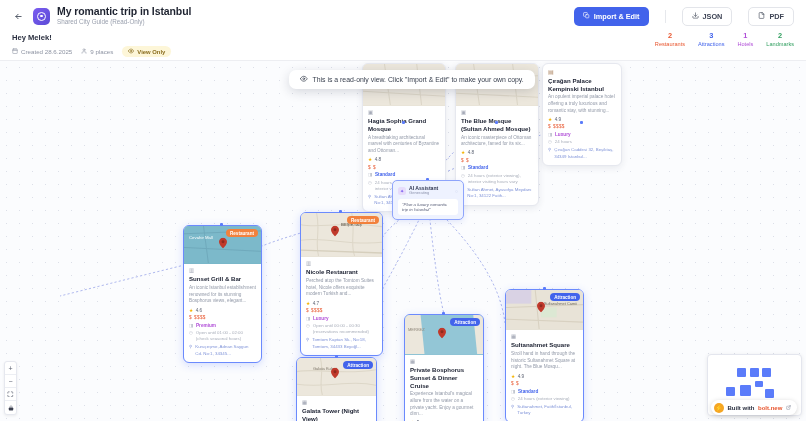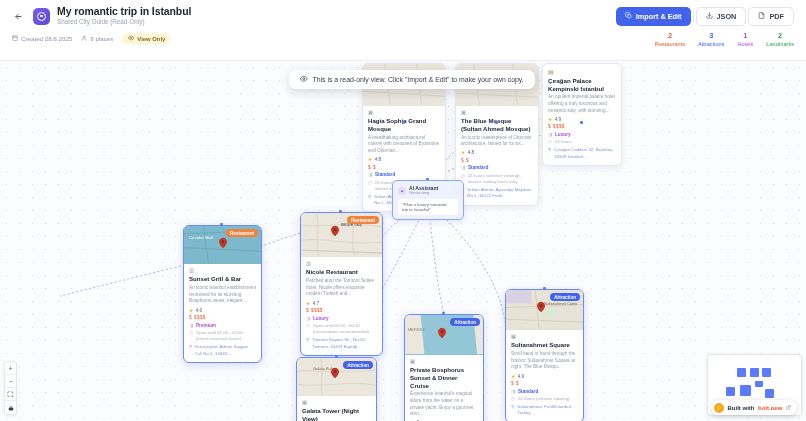--- a/index.html
+++ b/index.html
@@ -28,21 +28,21 @@
   }
   .brand-mark .ring {
     width: 9px; height: 9px; border-radius: 50%; border: 1.4px solid #ffffff;
     display: flex; align-items: center; justify-content: center;
   }
   .brand-mark .ring i { width: 2.6px; height: 2.6px; background: #fff; border-radius: 50%; display:block; }
   .titles { margin-left: 7px; flex: 0 0 auto; line-height: 1.05; }
   .title-main { font-size: 10.5px; font-weight: bold; color: #1e2330; letter-spacing: -0.1px; }
   .title-sub { font-size: 6.3px; color: #9aa0ae; margin-top: 1.5px; }
   .header-spacer { flex: 1 1 auto; }
-  .hdr-actions { display: flex; align-items: center; gap: 2px; padding-right: 2px; }
+  .hdr-actions { display: flex; align-items: center; gap: 16px; padding-right: 2px; }
   .btn-primary {
     background: #4263eb; color: #fff; font-size: 7.3px; font-weight: bold;
     border-radius: 5px; padding: 5px 9px; display: flex; align-items: center; gap: 4px;
     cursor: pointer; border: none; white-space: nowrap;
   }
   .btn-ghost {
     background: #fff; color: #3e4455; font-size: 7.3px; font-weight: bold;
     border: 1px solid #e3e5ea; border-radius: 5px; padding: 4px 9px;
     display: flex; align-items: center; gap: 4px; cursor: pointer; white-space: nowrap;
   }
@@ -210,20 +210,21 @@
               <path d="M14 2H6a2 2 0 0 0-2 2v16a2 2 0 0 0 2 2h12a2 2 0 0 0 2-2V8z"></path>
               <path d="M14 2v6h6"></path>
             </svg>
         </span>
         <span>PDF</span>
       </div>
     </div>
   </div>
 
   <div class="subheader">
+    <div class="greet">Hey Melek!</div>
     <div class="meta-row">
       <div class="meta-item">
         <span>
           <svg width="6" height="6" viewBox="0 0 24 24" fill="none" stroke="#8d93a2" stroke-width="2.2" stroke-linecap="round">
               <rect x="3" y="4" width="18" height="18" rx="2"></rect>
               <path d="M16 2v4M8 2v4M3 10h18"></path>
             </svg>
         </span>
         <span>Created 28.6.2025</span>
       </div>

